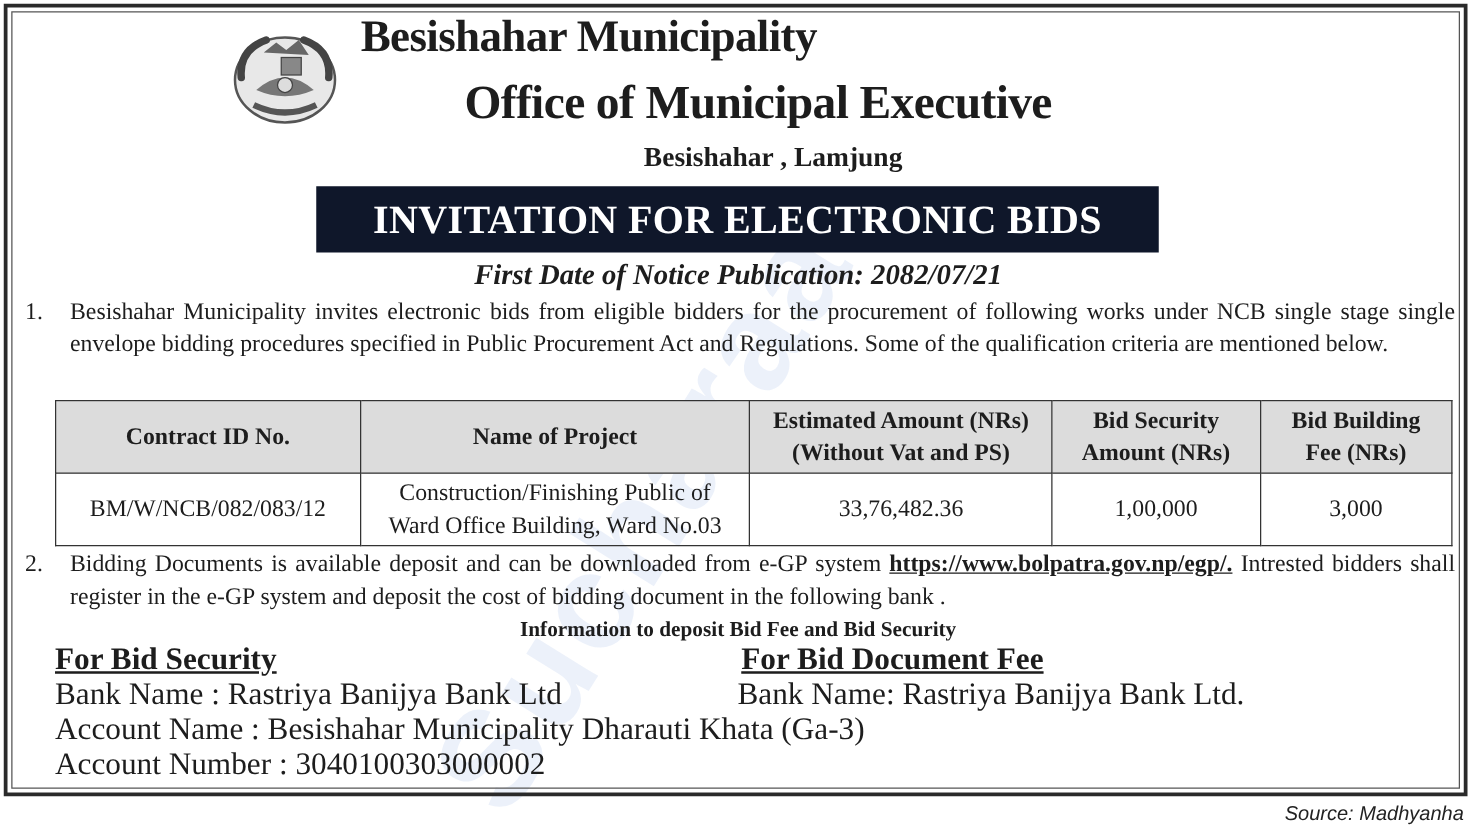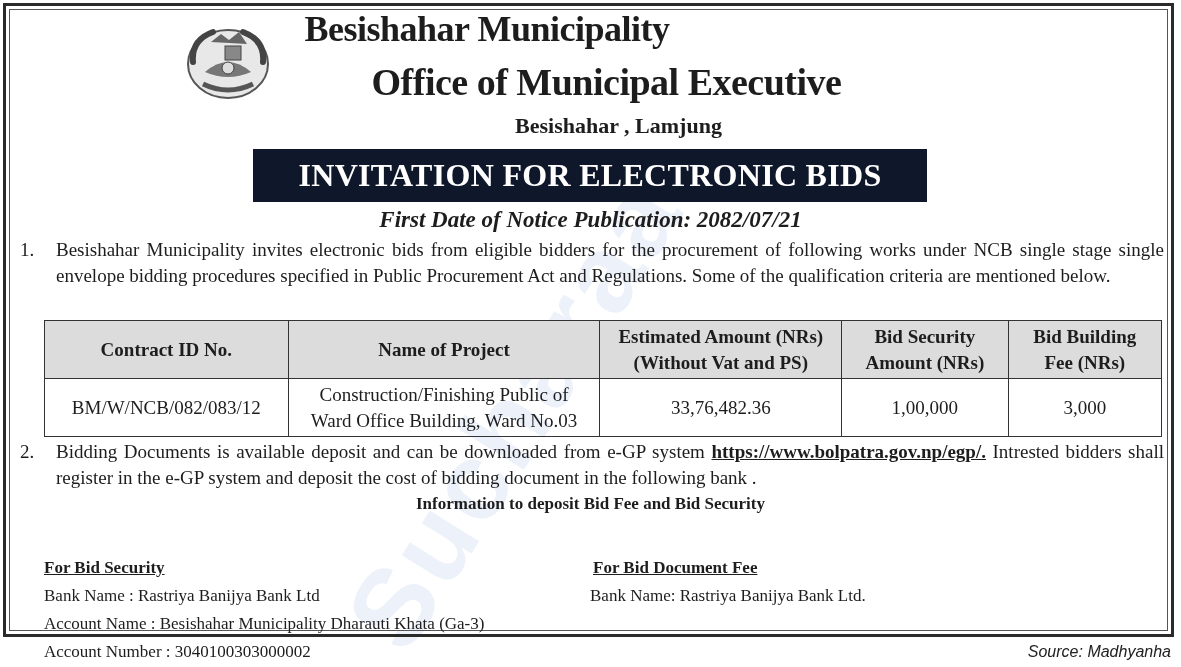--- a/index.html
+++ b/index.html
@@ -3,21 +3,21 @@
 <meta charset="utf-8">
 <style>
   html, body { margin: 0; padding: 0; background: #ffffff; }
   body { width: 1181px; height: 667px; position: relative; overflow: hidden;
          font-family: "Liberation Serif", "DejaVu Serif", serif; color: #1d1d1d; }
   .frame { position: absolute; left: 3px; top: 3px; width: 1171px; height: 634px;
            border: 3px solid #2a2a2a; box-sizing: border-box; }
   .frame-inner { position: absolute; left: 3px; top: 3px; right: 3px; bottom: 3px;
            border: 1px solid #555; }
   .emblem { position: absolute; left: 183px; top: 22px; width: 90px; height: 80px; }
-  .h1 { position: absolute; left: 16px; width: 942px; top: 8px; text-align: center;
+  .h1 { position: absolute; left: 0; width: 942px; top: 8px; text-align: center;
         font-weight: bold; font-size: 36px; letter-spacing: -0.5px; }
   .h2 { position: absolute; left: 0; width: 1181px; top: 60px; text-align: center;
         font-weight: bold; font-size: 38px; letter-spacing: -0.5px; padding-left: 16px; }
   .h1 span, .h2 span { display: inline-block; }
   .h1 { padding-left: 0; }
   .h3 { position: absolute; left: 0; width: 1181px; top: 113px; text-align: center;
         font-weight: bold; font-size: 22px; padding-left: 28px; }
   .banner { position: absolute; left: 253px; top: 149px; width: 674px; height: 53px;
             background: #0f172a; color: #ffffff; text-align: center; line-height: 53px;
             font-weight: bold; font-size: 32px; letter-spacing: 0.3px; }
@@ -32,21 +32,21 @@
   table.bids { position: absolute; left: 44px; top: 320px; width: 1118px;
                border-collapse: collapse; font-size: 19px; }
   table.bids th, table.bids td { border: 1.5px solid #333; text-align: center;
                vertical-align: middle; padding: 0 6px; line-height: 26px; }
   table.bids th { background: #dcdcdc; font-weight: bold; height: 57px; }
   table.bids td { height: 57px; }
   .c1 { width: 230px; } .c2 { width: 298px; } .c3 { width: 228px; }
   .c4 { width: 153px; } .c5 { width: 140px; }
   .subhead { position: absolute; left: 0; width: 1181px; top: 494px; text-align: center;
              font-weight: bold; font-size: 17px; }
-  .bank { position: absolute; top: 554px; font-size: 17px; line-height: 28px; }
+  .bank { position: absolute; top: 514px; font-size: 25px; line-height: 28px; }
   .bank .title { font-weight: bold; text-decoration: underline; }
   .bank-left { left: 44px; }
   .bank-right { left: 590px; }
   .bank-right .title { margin-left: 3px; text-decoration: underline; }
   .source { position: absolute; right: 10px; top: 643px; font-family: "Liberation Sans", sans-serif;
             font-style: italic; font-size: 16px; color: #222; margin-left: 48px; }
   .wm { position: absolute; color: rgba(70,120,210,0.10); font-family: "Liberation Sans", sans-serif;
         font-weight: bold; font-size: 110px; transform: rotate(-58deg); left: 250px; top: 350px;
         pointer-events: none; letter-spacing: 4px; }
 </style>

